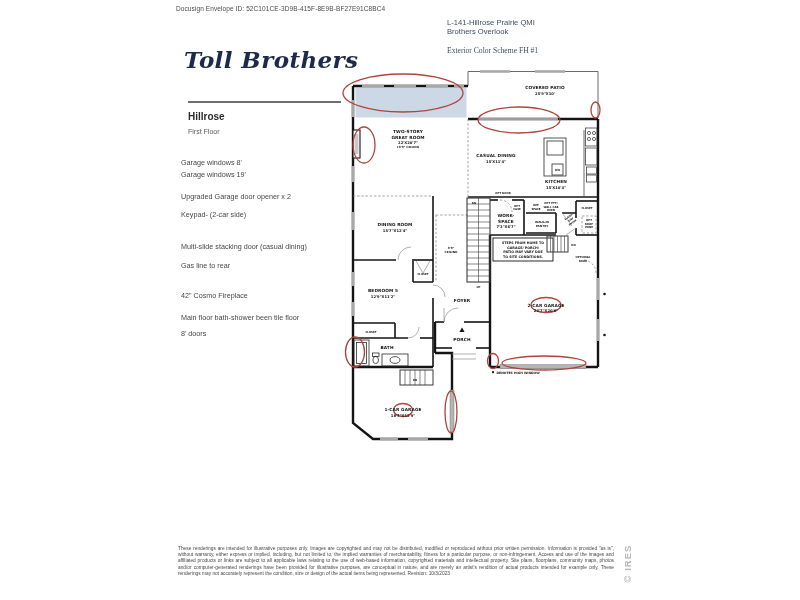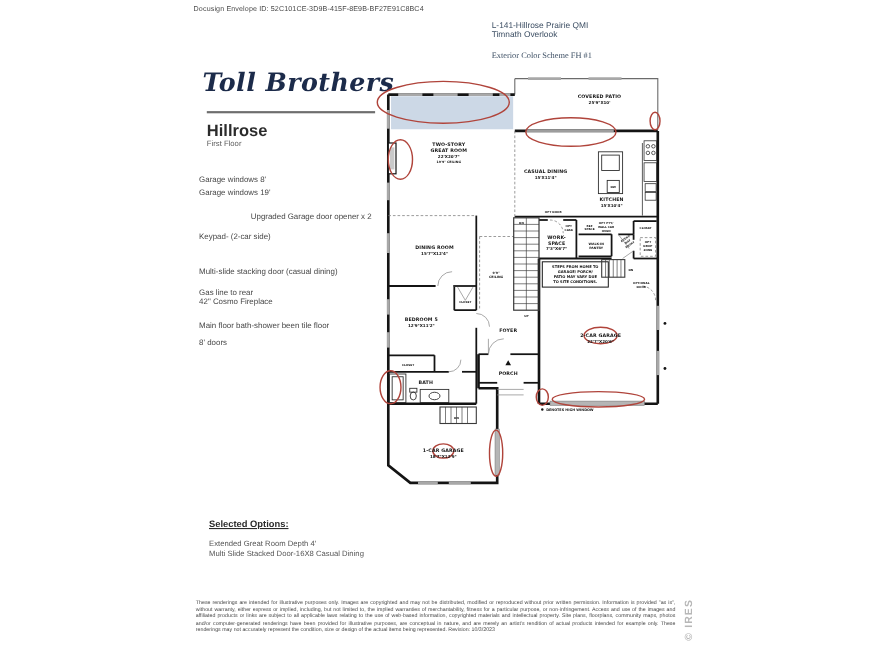--- a/index.html
+++ b/index.html
@@ -1,33 +1,33 @@
 <!DOCTYPE html>
 <html><head>
 <meta charset="utf-8">
 <style>
   html,body{margin:0;padding:0;background:#fff;}
   #page{position:relative;width:660px;height:600px;background:#ffffff;overflow:hidden;
         font-family:"Liberation Sans",sans-serif;color:#222;}
   .docusign{position:absolute;left:176px;top:5px;font-size:6.5px;color:#4a4a4a;letter-spacing:.1px;}
   .logo{position:absolute;left:184px;top:46px;font-family:"DejaVu Serif",serif;font-style:italic;
-        font-weight:700;font-size:23px;color:#1c2b4a;letter-spacing:.4px;margin-top:16px;}
+        font-weight:700;font-size:23px;color:#1c2b4a;letter-spacing:.4px;}
   .hdr-right{position:absolute;left:447px;top:19px;font-size:7.6px;color:#3c4e63;line-height:1.18;}
   .hdr-right .scheme{margin-top:10px;font-family:Liberation Serif, serif;}
   .divider{position:absolute;left:188px;top:101px;width:153px;height:2px;background:#6e6e6e;}
-  .plan-name{position:absolute;left:188px;top:111px;font-size:15px;font-weight:700;color:#2b2b2b;}
+  .plan-name{position:absolute;left:188px;top:111px;font-size:10px;font-weight:700;color:#2b2b2b;}
   .floor-label{position:absolute;left:188px;top:128px;font-size:7px;color:#5a5a5a;}
   .options{position:absolute;left:181px;top:159px;font-size:7.2px;color:#474747;}
   .options .opt{height:8px;line-height:8px;white-space:nowrap;}
   .options .opt:nth-child(1){margin-bottom:4px;}
   .options .opt:nth-child(2){margin-bottom:14px;}
-  .options .opt:nth-child(3){margin-bottom:10px;margin-left:47px;}
+  .options .opt:nth-child(3){margin-bottom:10px;}
   .options .opt:nth-child(4){margin-bottom:24px;}
   .options .opt:nth-child(5){margin-bottom:11px;}
-  .options .opt:nth-child(6){margin-bottom:0;}
+  .options .opt:nth-child(6){margin-bottom:22px;}
   .options .opt:nth-child(7){margin-bottom:14px;}
   .options .opt:nth-child(8){margin-bottom:8px;}
   .selected{position:absolute;left:190px;top:471px;}
   .selected .head{font-size:8.5px;font-weight:700;color:#2b2b2b;text-decoration:underline;margin-bottom:9px;}
   .selected .sline{font-size:7px;color:#555;line-height:1.35;white-space:nowrap;}
   .fineprint{position:absolute;left:178px;top:546px;width:436px;font-size:4.8px;line-height:1.3;
              color:#474747;text-align:justify;}
   .ires{position:absolute;left:596px;top:558px;width:62px;text-align:center;color:#b7b7b7;
         font-size:9.5px;font-weight:700;letter-spacing:1px;transform:rotate(-90deg);}
   .recolorado{position:absolute;left:703px;top:571px;font-size:17px;color:#be185d;letter-spacing:.3px;}
@@ -42,21 +42,21 @@
 </style>
 </head>
 <body>
 
 <div id="page">
 
   <div class="docusign">Docusign Envelope ID: 52C101CE-3D9B-415F-8E9B-BF27E91C8BC4</div>
 
   <div class="hdr-right">
     <div>L-141-Hillrose Prairie QMI</div>
-    <div>Timnath Overlook</div>
+    <div>Brothers Overlook</div>
     <div class="scheme">Exterior Color Scheme FH #1</div>
   </div>
 
   <div class="logo">Toll Brothers</div>
 
   <div class="divider"></div>
   <div class="plan-name">Hillrose</div>
   <div class="floor-label">First Floor</div>
 
   <div class="options">
@@ -305,23 +305,18 @@
       <text class="dims" x="206" y="242">22'7"X20'6"</text>
 
       <text class="lbl" x="63" y="341">1-CAR GARAGE</text>
       <text class="dims" x="63" y="346.5">18'7"X12'9"</text>
 
       <text class="legend" x="156.5" y="304">DENOTES HIGH WINDOW</text>
     </g>
   </svg>
   </div>
 
-  <div class="selected">
-    <div class="head">Selected Options:</div>
-    <div class="sline">Extended Great Room Depth 4'</div>
-    <div class="sline">Multi Slide Stacked Door-16X8 Casual Dining</div>
-  </div>
 
   <div class="fineprint">These renderings are intended for illustrative purposes only. Images are copyrighted and may not be distributed, modified or reproduced without prior written permission. Information is provided "as is", without warranty, either express or implied, including, but not limited to, the implied warranties of merchantability, fitness for a particular purpose, or non-infringement. Access and use of the images and affiliated products or links are subject to all applicable laws relating to the use of web-based information, copyrighted materials and intellectual property. Site plans, floorplans, community maps, photos and/or computer-generated renderings have been provided for illustrative purposes, are conceptual in nature, and are merely an artist's rendition of actual products intended for example only. These renderings may not accurately represent the condition, size or design of the actual items being represented. Revision: 10/3/2023</div>
   <div class="ires">© IRES</div>
   <div class="recolorado">REcolorado</div>
 
 </div>
 
 </body></html>

